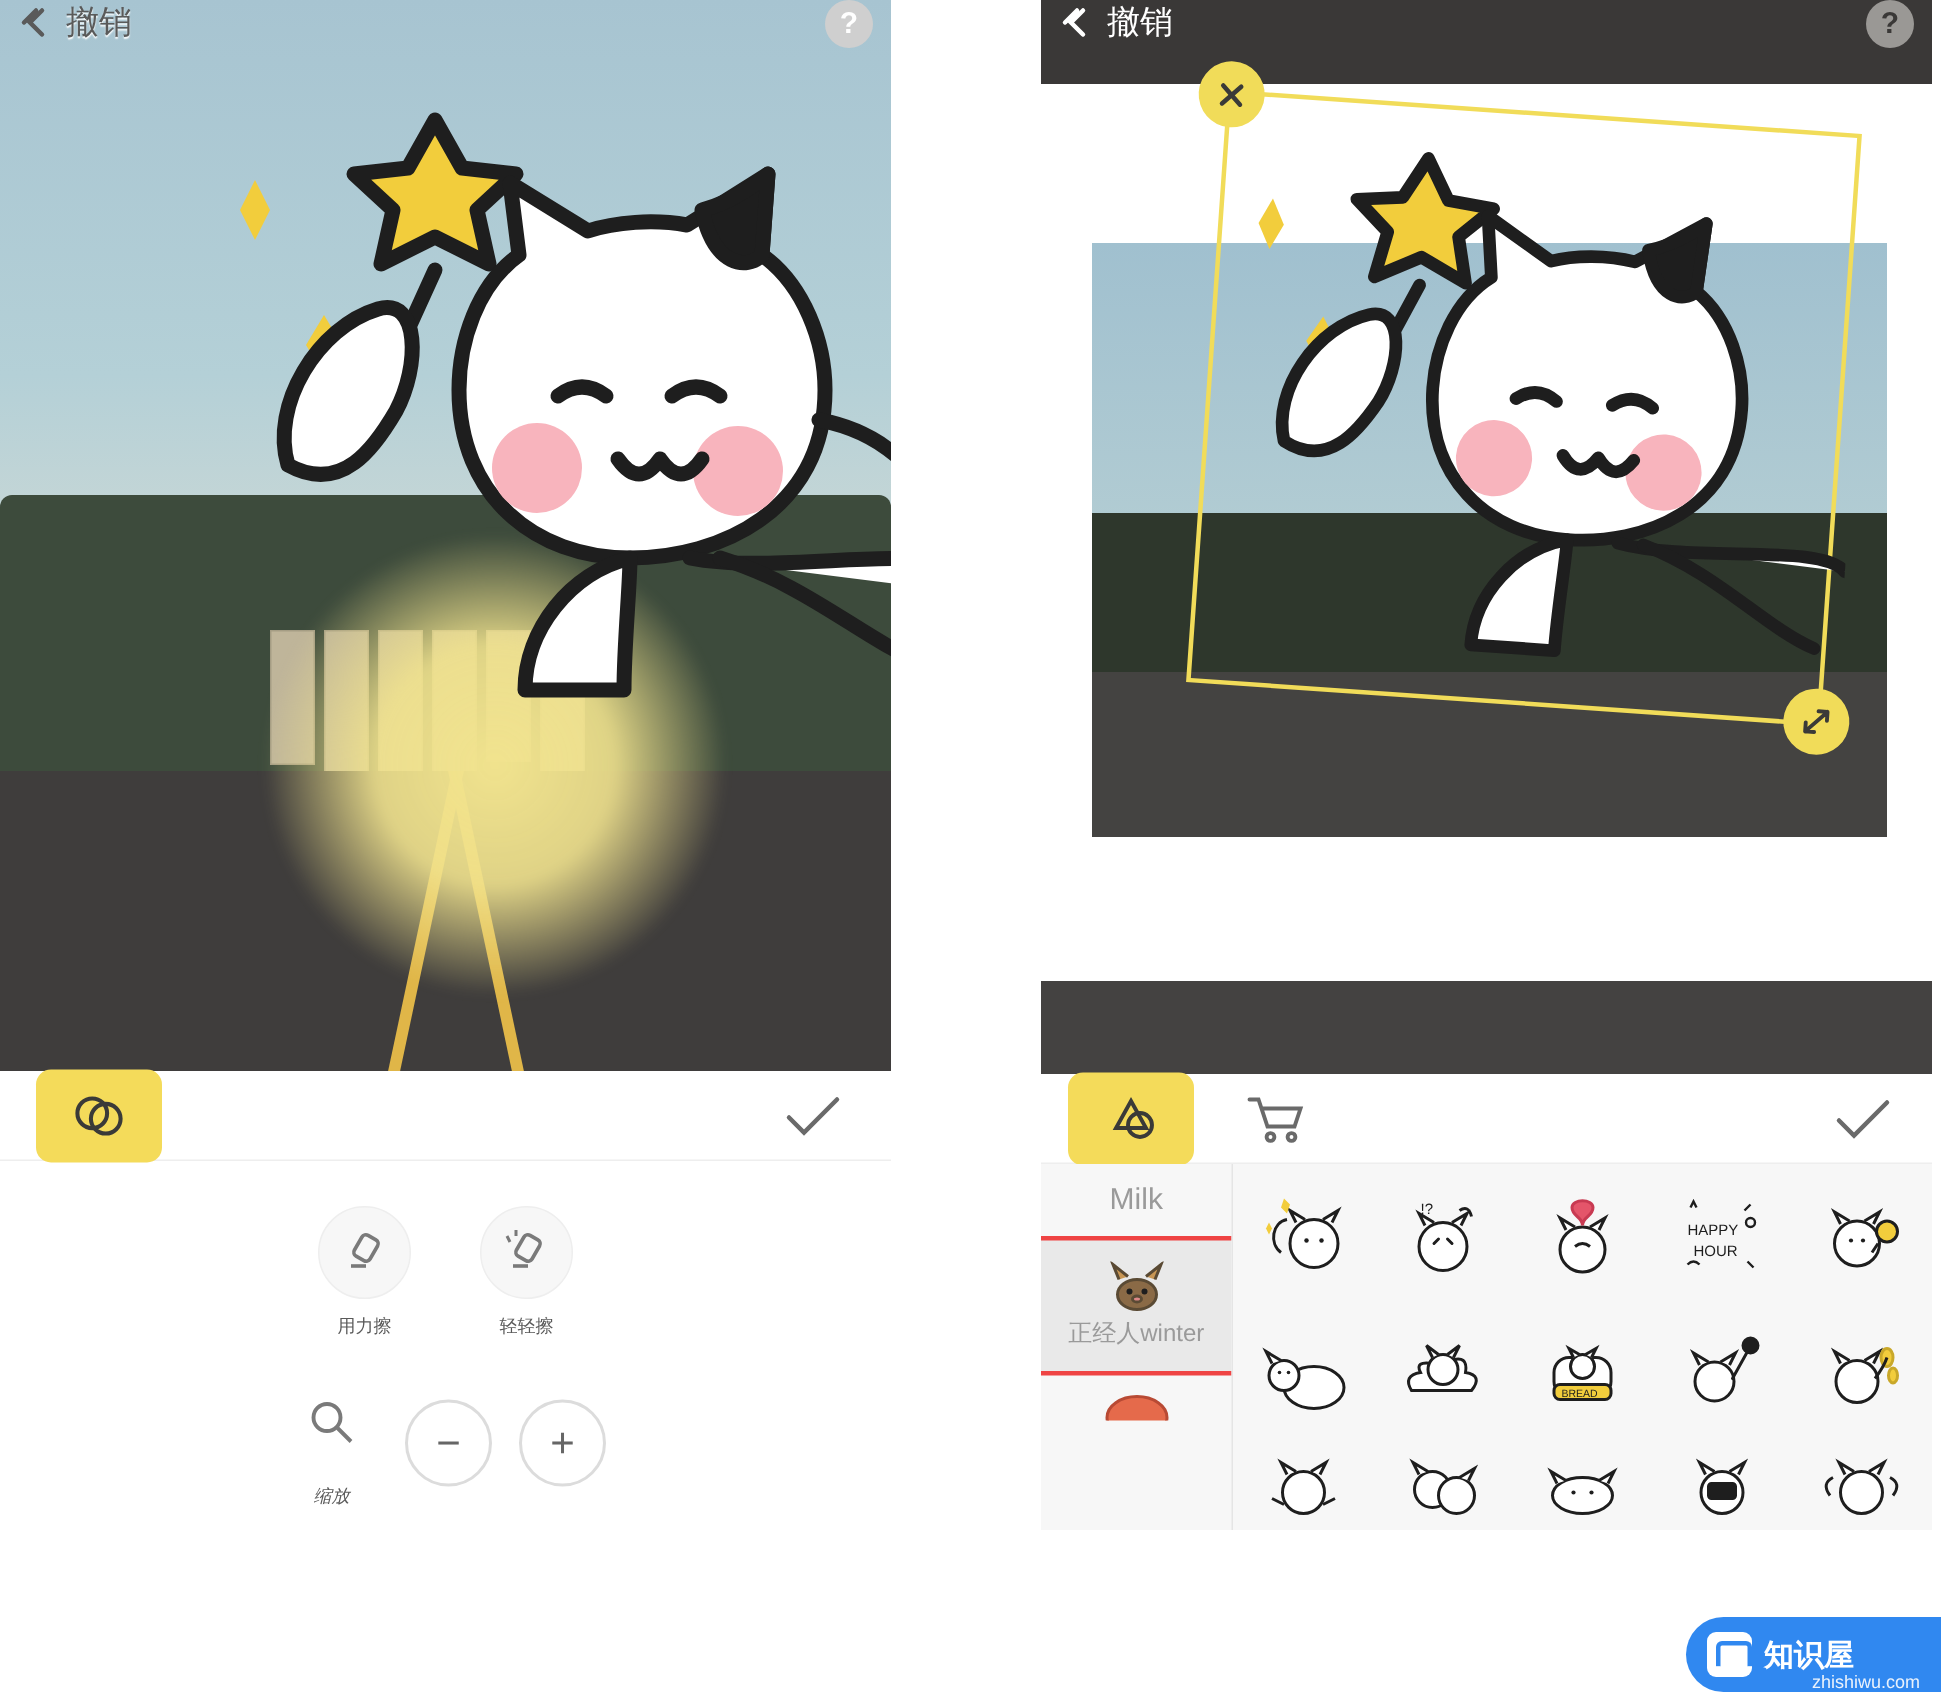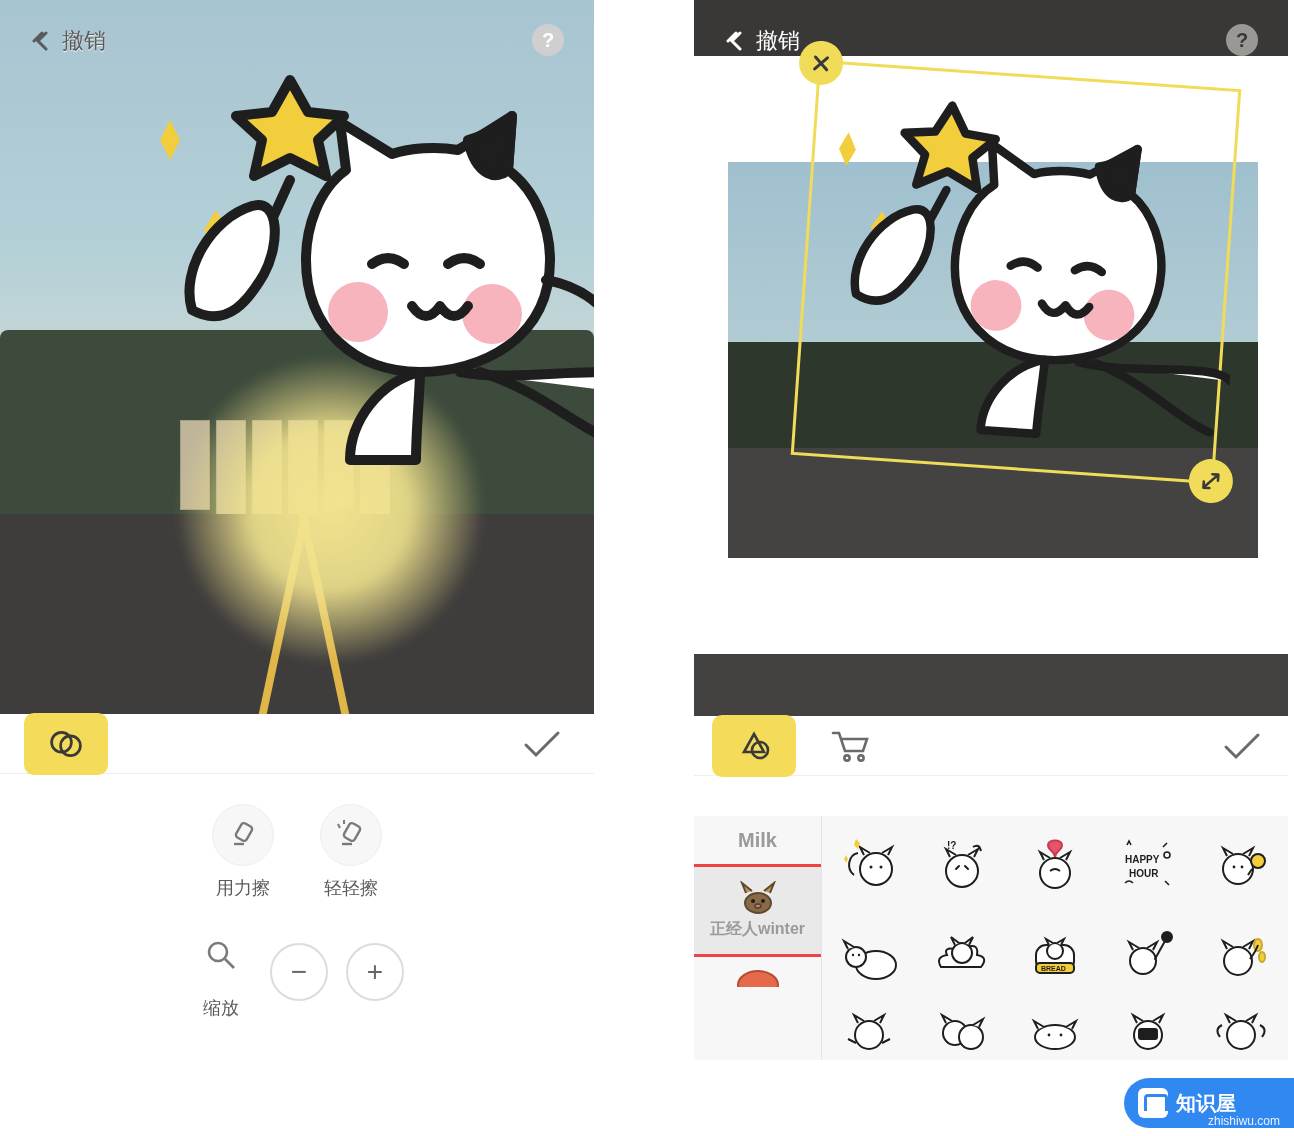--- a/index.html
+++ b/index.html
@@ -3,21 +3,21 @@
   <meta charset="utf-8">
   <style>
     * { margin:0; padding:0; box-sizing:border-box; }
     body { font-family:"PingFang SC","Microsoft YaHei",sans-serif; background:#fff; width:1294px; height:1136px; overflow:hidden; }
     .row { display:flex; }
     .shot { position:relative; }
     .left-shot { width:594px; height:1018px; }
     .right-shot { width:594px; height:1018px; margin-left:100px; }
 
     
-    .topbar { position:absolute; top:0; left:0; right:0; height:56px; background:#3a3837; display:flex; align-items:flex-end; color:#fff; padding:0 30px; }
+    .topbar { position:absolute; top:0; left:0; right:0; height:56px; background:#3a3837; display:flex; align-items:flex-start; color:#fff; padding:0 12px; }
     .topbar.white { background:linear-gradient(180deg,rgba(0,0,0,0.05),rgba(0,0,0,0)); color:#333; }
     .undo-btn { display:flex; align-items:center; gap:6px; color:inherit; font-size:22px; cursor:pointer; }
     .light .undo-btn { color:#555; text-shadow:0 1px 1px #fff; }
     .undo-icon { display:inline-flex; }
     .help-btn { margin-left:auto; width:32px; height:32px; border-radius:50%; background:#9a9895; color:#3a3837; font-size:20px; font-weight:700; display:flex; align-items:center; justify-content:center; cursor:pointer; }
     .help-btn.light { background:#cfcfcf; color:#fff; }
 
     
     .canvas-left { position:absolute; top:0; left:0; width:594px; height:714px; overflow:hidden; }
     .sky { position:absolute; inset:0; background:linear-gradient(180deg,#a7c4d1 0%,#b4d0d7 35%,#cdd9d6 55%); }
@@ -42,23 +42,23 @@
     .spacer { flex:1; }
     .confirm-btn { width:56px; height:56px; display:flex; align-items:center; justify-content:center; cursor:pointer; }
 
     
     .tools { position:absolute; top:780px; left:0; width:594px; background:#fff; padding-top:24px; }
     .toolrow { display:flex; justify-content:center; gap:32px; }
     .tool { display:flex; flex-direction:column; align-items:center; gap:10px; width:76px; cursor:pointer; }
     .tool-circle { width:62px; height:62px; border-radius:50%; background:#f7f7f7; display:flex; align-items:center; justify-content:center; border:1px solid #eee; }
     .tool.active .tool-circle { background:#5e5b59; }
     .tool.active .tool-circle svg { stroke:#fff; fill:#fff; }
-    .tool-label { font-size:18px; color:#5a5a5a; }
+    .tool-label { font-size:12px; color:#5a5a5a; }
     .zoomrow { display:flex; justify-content:center; align-items:center; gap:18px; margin-top:24px; }
-    .zoom-col { display:flex; flex-direction:column; align-items:center; gap:10px; }
+    .zoom-col { display:flex; flex-direction:column; align-items:center; gap:10px;font-style:italic; }
     .zoom-btn { width:58px; height:58px; border-radius:50%; border:2px solid #dcdcdc; display:flex; align-items:center; justify-content:center; font-size:28px; color:#666; cursor:pointer; }
 
     
     .canvas-right-wrap { position:absolute; top:56px; left:0; width:594px; height:600px; background:#fff; }
     .canvas-right { position:absolute; left:34px; top:106px; width:530px; height:396px; overflow:hidden; }
     .sky2 { position:absolute; inset:0; background:linear-gradient(180deg,#a0c0cf 0%,#b6cfd4 60%); }
     .trees2 { position:absolute; left:0; right:0; top:180px; height:140px; background:#2e372c; }
     .road2 { position:absolute; left:0; right:0; bottom:0; height:110px; background:#444341; }
     .lamps { position:absolute; left:0; right:0; top:302px; height:10px; display:flex; gap:20px; padding:0 20px; }
     .lamps div{width:6px;height:8px;background:#c7742c;border-radius:2px;}
@@ -70,21 +70,21 @@
     .stk-res { position:absolute; right:-22px; bottom:-22px; width:44px; height:44px; border-radius:50%; background:#f1dc59; display:flex; align-items:center; justify-content:center; cursor:pointer; }
 
     .bstrip { position:absolute; top:654px; left:0; width:594px; height:62px; background:#444241; }
 
     
     .barA-right { position:absolute; top:716px; left:0; width:594px; height:60px; background:#fff; display:flex; align-items:center; padding:0 18px; border-bottom:1px solid #eee; }
     .sticker-mode { width:84px; height:62px; border-radius:10px; background:#f4db5a; display:flex; align-items:center; justify-content:center; margin-right:26px; }
     .cart-btn { width:56px; height:56px; display:flex; align-items:center; justify-content:center; cursor:pointer; margin-right:0; }
 
     
-    .sticker-panel { position:absolute; top:816px; left:0; width:594px; height:244px; background:#f7f7f7; display:flex;font-weight:bold; }
+    .sticker-panel { position:absolute; top:776px; left:0; width:594px; height:244px; background:#f7f7f7; display:flex; }
     .pack-col { width:128px; display:flex; flex-direction:column; border-right:1px solid #e5e5e5; overflow:hidden; }
     .pack { height:90px; display:flex; flex-direction:column; align-items:center; justify-content:center; gap:4px; font-size:16px; color:#9a9a9a; border-top:3px solid #ef4444; cursor:pointer; }
     .pack:first-child { border-top:none; height:48px; }
     .pack.sel { background:#e9e9e9; }
     .pack-thumb { width:44px; height:34px; display:flex; align-items:center; justify-content:center; }
     .pack:last-child .pack-thumb svg ellipse{fill:#e56a4b;}
 
     .grid { flex:1; padding:8px 2px; display:grid; grid-template-columns:repeat(5,1fr); grid-auto-rows:84px; gap:4px; overflow:hidden; }
     .cell { display:flex; align-items:center; justify-content:center; cursor:pointer; }
     .cell svg { width:66px; height:66px; }

